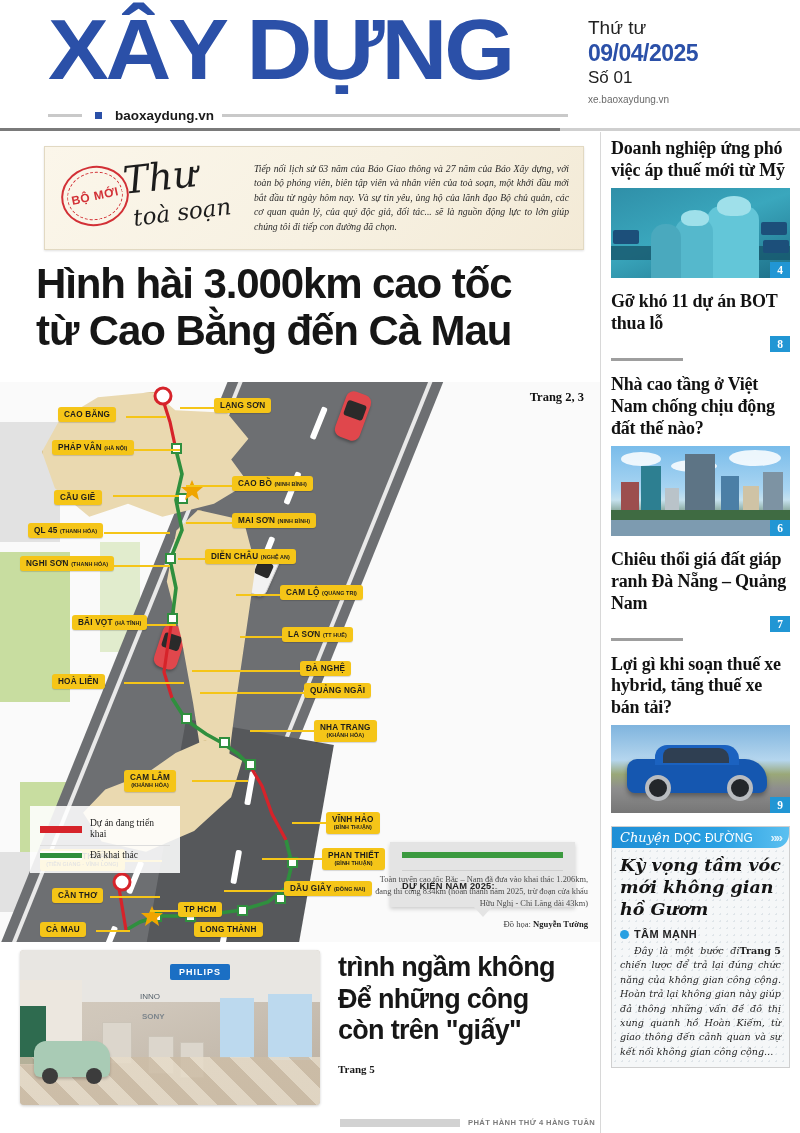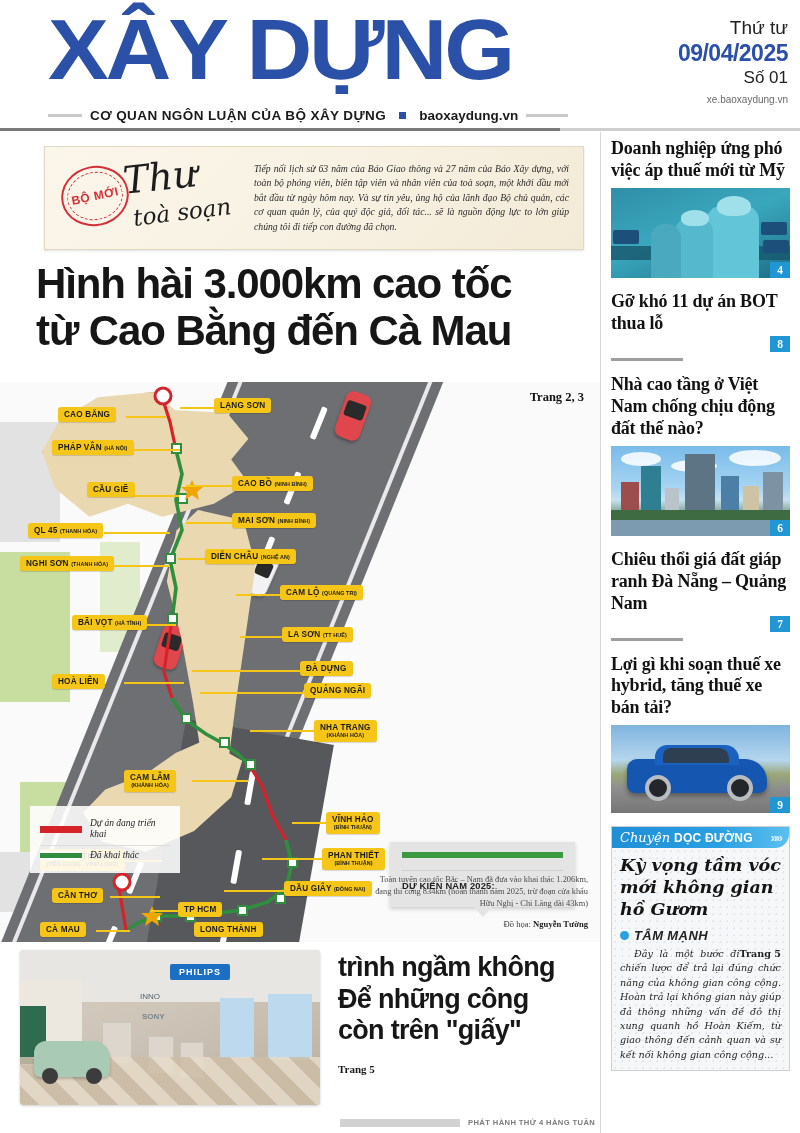--- a/index.html
+++ b/index.html
@@ -24,21 +24,21 @@
   .rule-line { height:3px; background:#c9c9c9; flex:0 0 34px; }
   .rule-line.long { flex:1 1 auto; }
   .masthead-sub {
     font-size:13.5px; font-weight:bold; letter-spacing:.4px; color:#1a1a1a;
     white-space:nowrap;
   }
   .blue-sq { width:7px; height:7px; background:#2b50a8; margin:0 5px; flex:0 0 auto; }
   .masthead-site { font-size:13.5px; font-weight:bold; color:#1a1a1a; white-space:nowrap; }
 
   .masthead-right {
-    position:absolute; right:12px; top:16px; text-align:right; width:200px;
+    position:absolute; right:12px; top:16px; width:200px;
   }
   .md-day { font-size:19px; color:#222; line-height:1.25; }
   .md-date { font-size:23px; font-weight:bold; color:#2b50a8; line-height:1.2; letter-spacing:-.5px;}
   .md-issue { font-size:17px; color:#222; line-height:1.3; }
   .md-url { font-size:10px; color:#6a6a6a; margin-top:5px; }
 
   .masthead-botline {
     position:absolute; left:0; right:0; top:128px; height:3px;
     background:linear-gradient(to right,#7a7a7a 0 70%, #cfcfcf 70% 100%);
   }
@@ -148,21 +148,21 @@
     padding:3px 6px; border-radius:3px; white-space:nowrap;
     box-shadow:0 1px 1px rgba(0,0,0,.15);
   }
   .chip .sub { font-size:5.4px; font-weight:bold; letter-spacing:.1px; }
   .chip.two { text-align:center; line-height:1.15; }
   .leader { position:absolute; background:#f5c518; height:2px; transform-origin:left center;}
 
   
   .legend {
     position:absolute; left:30px; top:424px; width:150px; background:rgba(255,255,255,.88);
-    padding:8px 10px; font-family:"Liberation Serif", serif;font-style:italic;
+    padding:8px 10px; font-family:"Liberation Serif", serif;
   }
   .legend .row { display:flex; align-items:center; gap:8px; padding:4px 0; }
   .legend .row + .row { border-top:1px solid #ddd; }
   .swatch { width:42px; height:7px; flex:0 0 42px; }
   .sw-red { background:#d6232a; }
   .sw-green { background:#2f8f3e; border-top:2px solid #fff; border-bottom:2px solid #fff; height:9px;}
   .legend .lbl { font-size:9.5px; color:#222; line-height:1.2; }
 
   
   .card {
@@ -267,47 +267,46 @@
 
   
   .dd-wrap { border:1px solid #cfcfcf; background:#f5f7f8;
      background-image:radial-gradient(#dfe5e9 1px, transparent 1px); background-size:7px 7px; }
   .dd-banner {
     background:linear-gradient(90deg,#1f8fd6 0%, #2aa0e2 60%, #5bc0f0 100%);
     color:#fff; padding:3px 8px; display:flex; align-items:center; gap:4px;
     border-radius:0 0 14px 0;
   }
   .dd-script { font-family:"DejaVu Serif", serif; font-style:italic; font-size:13px; }
-  .dd-bold { font-weight:bold; font-size:12px; letter-spacing:.2px; }
+  .dd-bold { font-weight:normal; font-size:12px; letter-spacing:.2px; }
   .dd-arrows { margin-left:auto; font-size:13px; font-weight:bold; opacity:.8; letter-spacing:-2px;}
   .dd-head {
     font-family:"DejaVu Serif", serif; font-style:italic; font-weight:bold;
     font-size:17.5px; line-height:1.25; color:#141414; padding:7px 8px 0 8px;
   }
   .dd-author { display:flex; align-items:center; gap:5px; padding:7px 8px 0 8px; }
   .dd-dot { width:9px; height:9px; border-radius:50%; background:#2aa0e2; flex:0 0 9px; }
-  .dd-name { font-size:13px; font-weight:bold; letter-spacing:.4px; color:#222;font-style:italic; }
+  .dd-name { font-size:11px; font-weight:bold; letter-spacing:.4px; color:#222; }
   .dd-body {
     font-family:"DejaVu Serif", serif; font-style:italic; font-size:9.6px;
     line-height:1.5; color:#1f1f1f; text-align:justify; padding:4px 8px 8px 8px;
     text-indent:14px;
   }
   .dd-body .pg { font-style:normal; font-weight:bold; float:right; text-indent:0; }
 </style>
 </head>
 <body>
 
 <div class="masthead">
   <div class="logo-wrap">
     <div class="logo-text">XÂY DỰNG</div>
   </div>
 
   <div class="masthead-rule-row">
     <div class="rule-line"></div>
-    <div class="masthead-sub">CƠ QUAN NGÔN LUẬN CỦA BỘ XÂY DỰNG</div>
     <div class="blue-sq"></div>
     <div class="masthead-site">baoxaydung.vn</div>
     <div class="rule-line long"></div>
   </div>
 
   <div class="masthead-right">
     <div class="md-day">Thứ tư</div>
     <div class="md-date">09/04/2025</div>
     <div class="md-issue">Số 01</div>
     <div class="md-url">xe.baoxaydung.vn</div>
@@ -447,21 +446,21 @@
       <div class="chip" style="left:58px;top:25px;">
         <span>CAO BẰNG</span></div>
 
       <div class="chip" style="left:214px;top:16px;">
         <span>LẠNG SƠN</span></div>
 
       <div class="chip" style="left:52px;top:58px;">
         <span>PHÁP VÂN</span>
         <span class="sub">(HÀ NỘI)</span></div>
 
-      <div class="chip" style="left:54px;top:100px;margin-left:33px;">
+      <div class="chip" style="left:54px;top:108px;">
         <span>CẦU GIẼ</span></div>
 
       <div class="chip" style="left:232px;top:94px;">
         <span>CAO BỒ</span>
         <span class="sub">(NINH BÌNH)</span></div>
 
       <div class="chip" style="left:232px;top:131px;">
         <span>MAI SƠN</span>
         <span class="sub">(NINH BÌNH)</span></div>
 
@@ -483,21 +482,21 @@
 
       <div class="chip" style="left:280px;top:203px;">
         <span>CAM LỘ</span>
         <span class="sub">(QUẢNG TRỊ)</span></div>
 
       <div class="chip" style="left:282px;top:245px;">
         <span>LA SƠN</span>
         <span class="sub">(TT HUẾ)</span></div>
 
       <div class="chip" style="left:300px;top:279px;">
-        <span>ĐÀ DỰNG</span></div>
+        <span>ĐÀ NGHỆ</span></div>
 
       <div class="chip" style="left:52px;top:292px;">
         <span>HOÀ LIÊN</span></div>
 
       <div class="chip" style="left:304px;top:301px;">
         <span>QUẢNG NGÃI</span></div>
 
       <div class="chip two" style="left:314px;top:338px;">
         <div>NHA TRANG</div>
         <div class="sub">(KHÁNH HÒA)</div>

